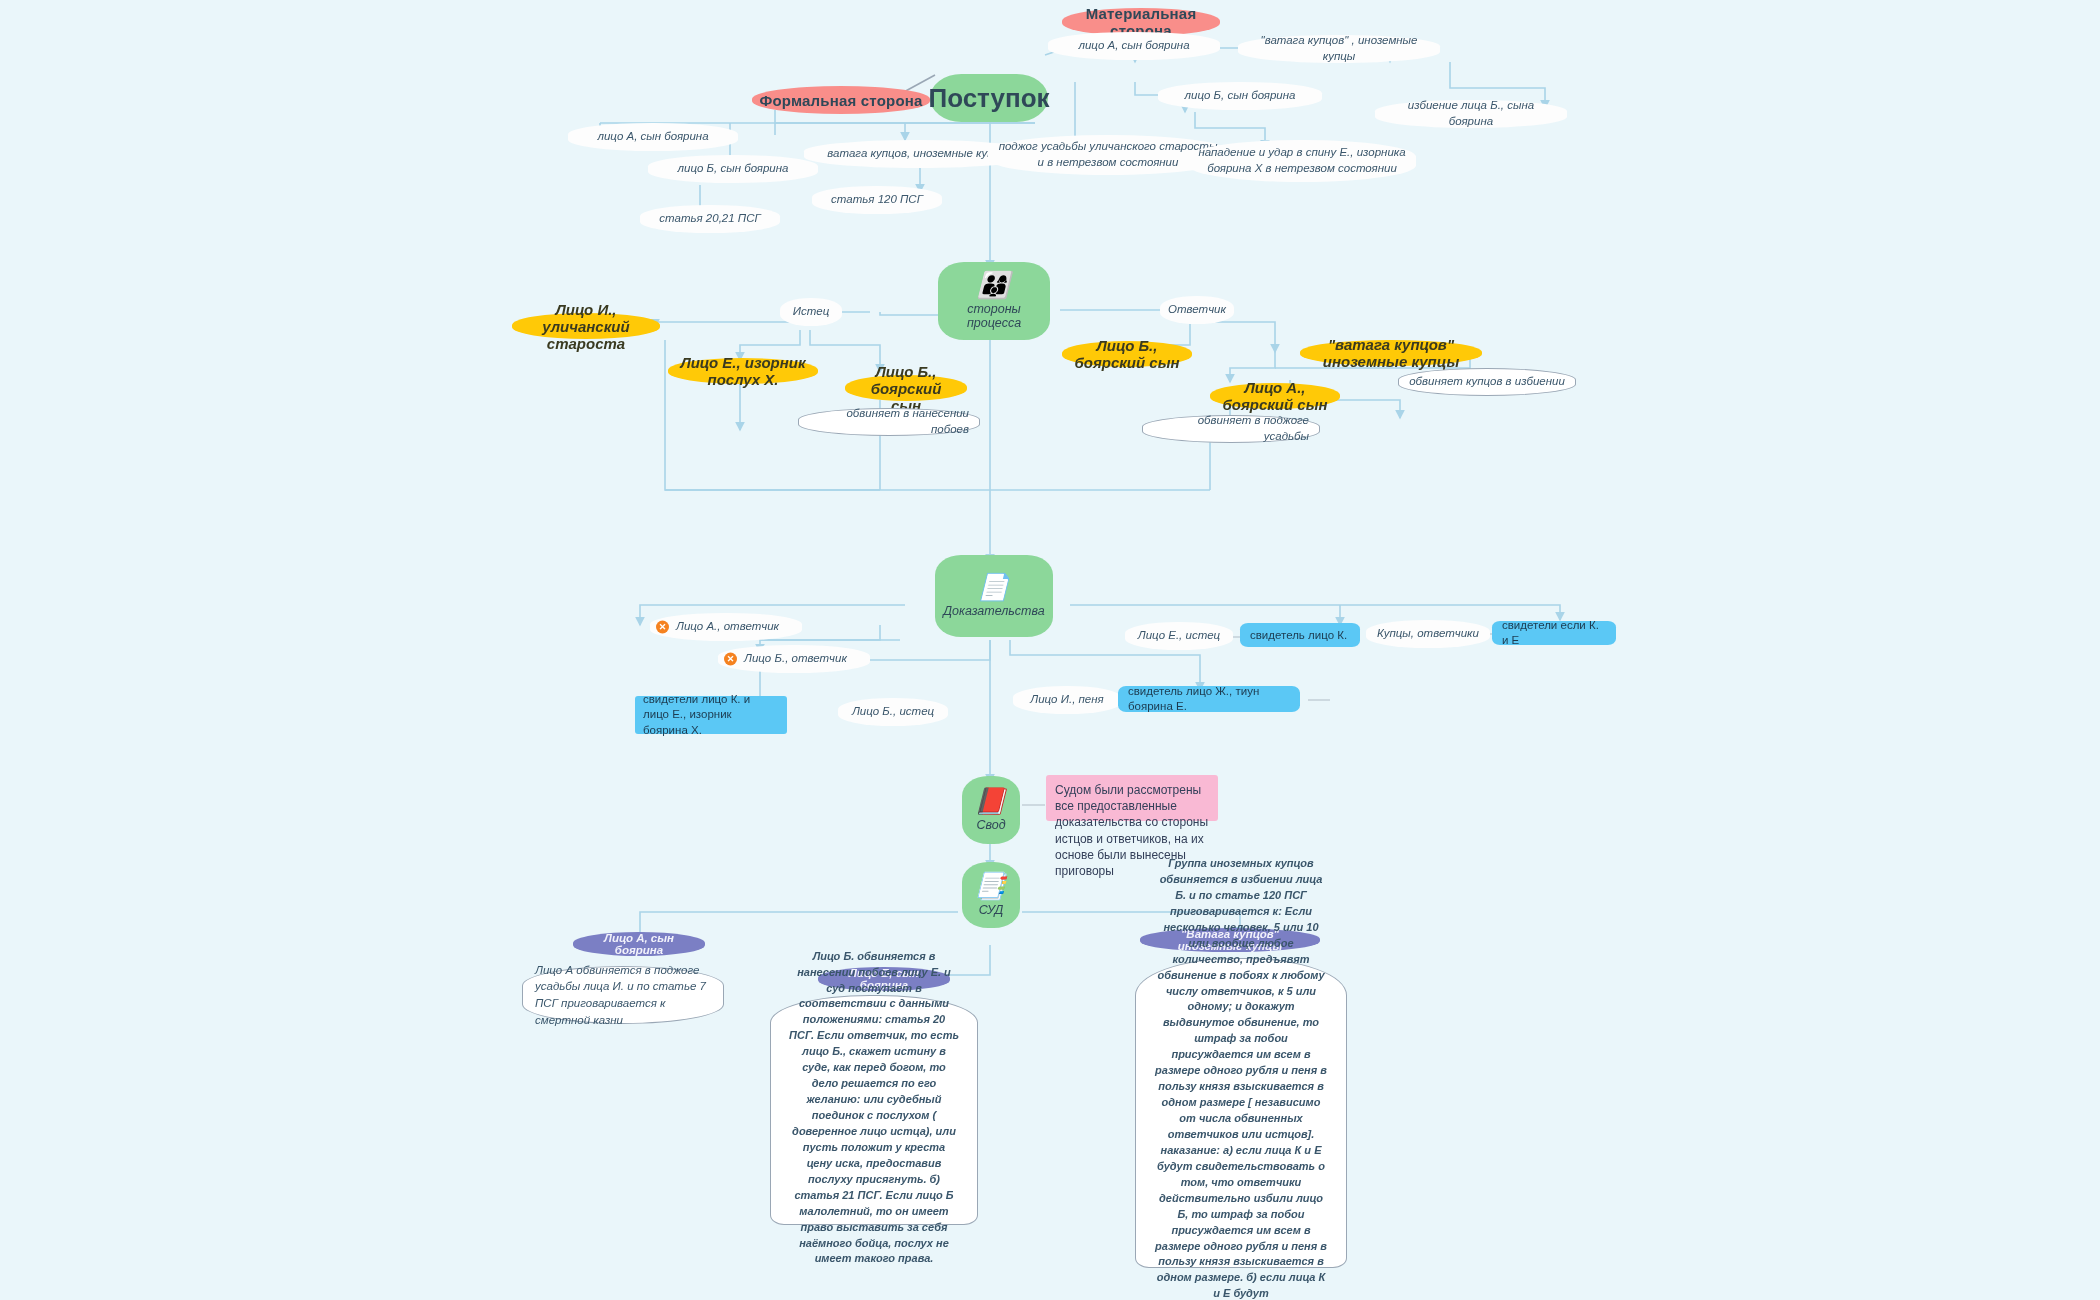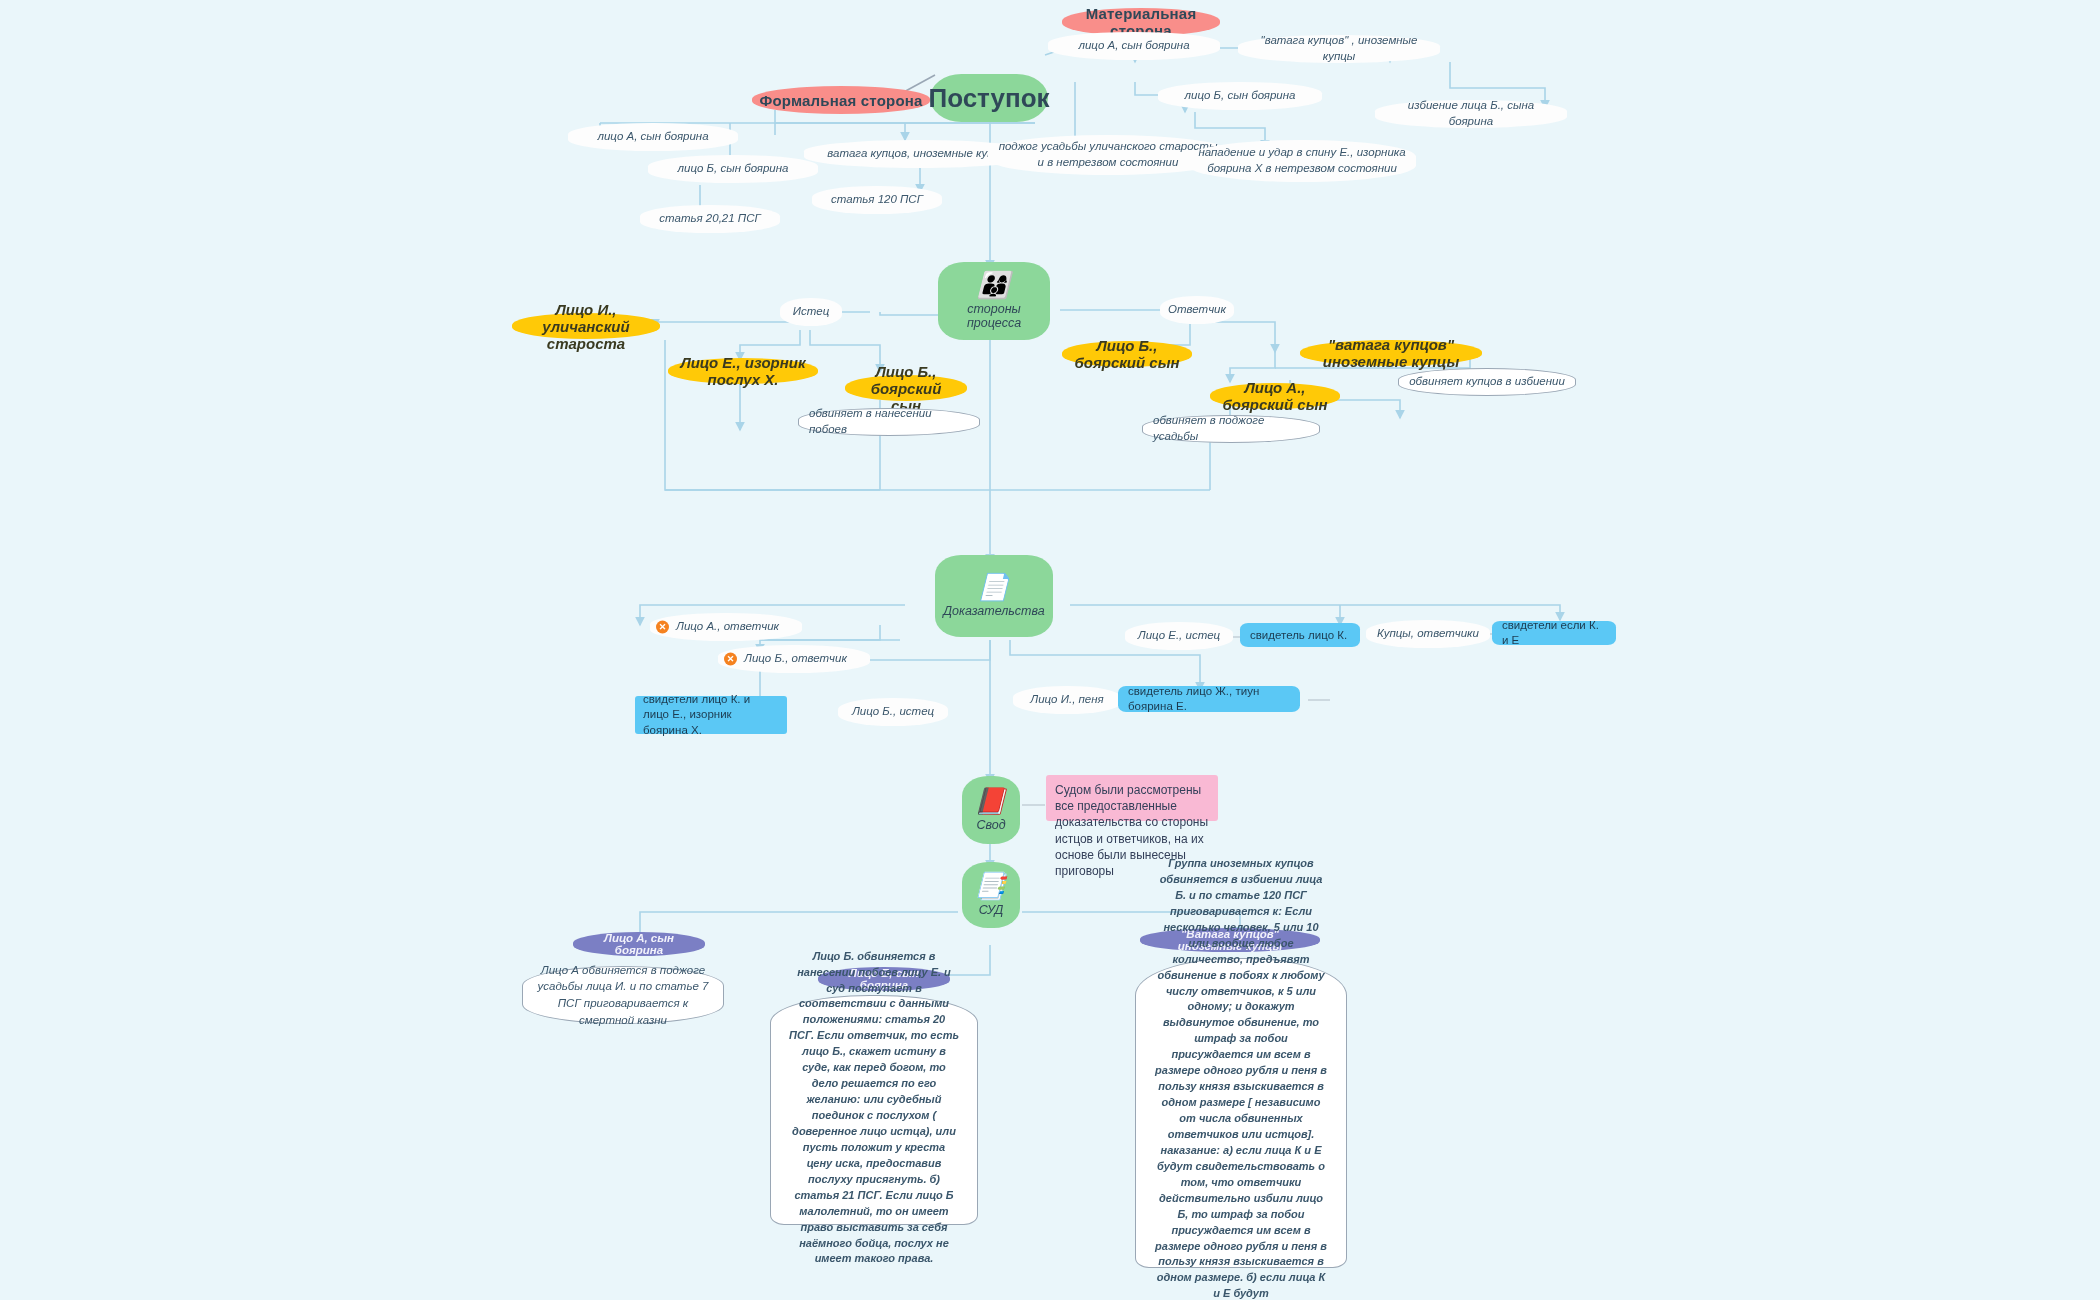--- a/index.html
+++ b/index.html
@@ -61,21 +61,21 @@
   }
   
   .white-outline{
     background:#ffffff;
     border:1px solid #9aa7b5;
     border-radius:50%/42%;
     color:#3a566b;
     font-style:italic;
     font-size:11.5px;
     display:flex;align-items:center;justify-content:center;
-    text-align:left;
+    text-align:right;
     line-height:1.35;
     padding:3px 10px;
   }
 
   
   .yellow-lens{
     background:#ffc907;
     color:#3a3a20;
     font-style:italic;
     font-weight:bold;
@@ -147,21 +147,20 @@
     border-radius:48% 48% 14px 14px/12% 12% 10px 10px;
     display:flex;align-items:center;justify-content:center;
   }
   .shield-sm{
     background:#ffffff;
     border:1px solid #9aa7b5;
     color:#3a566b;
     font-style:italic;
     font-size:11.5px;
     line-height:1.45;
-    text-align:center;
     padding:8px 12px;
     box-sizing:border-box;
     border-radius:50%/34%;
     display:flex;align-items:center;justify-content:center;
   }
 
   .marker{
     position:absolute;left:6px;top:50%;transform:translateY(-50%);
     width:13px;height:13px;border-radius:50%;
     background:#f58220;color:#fff;font-size:9px;font-weight:bold;

